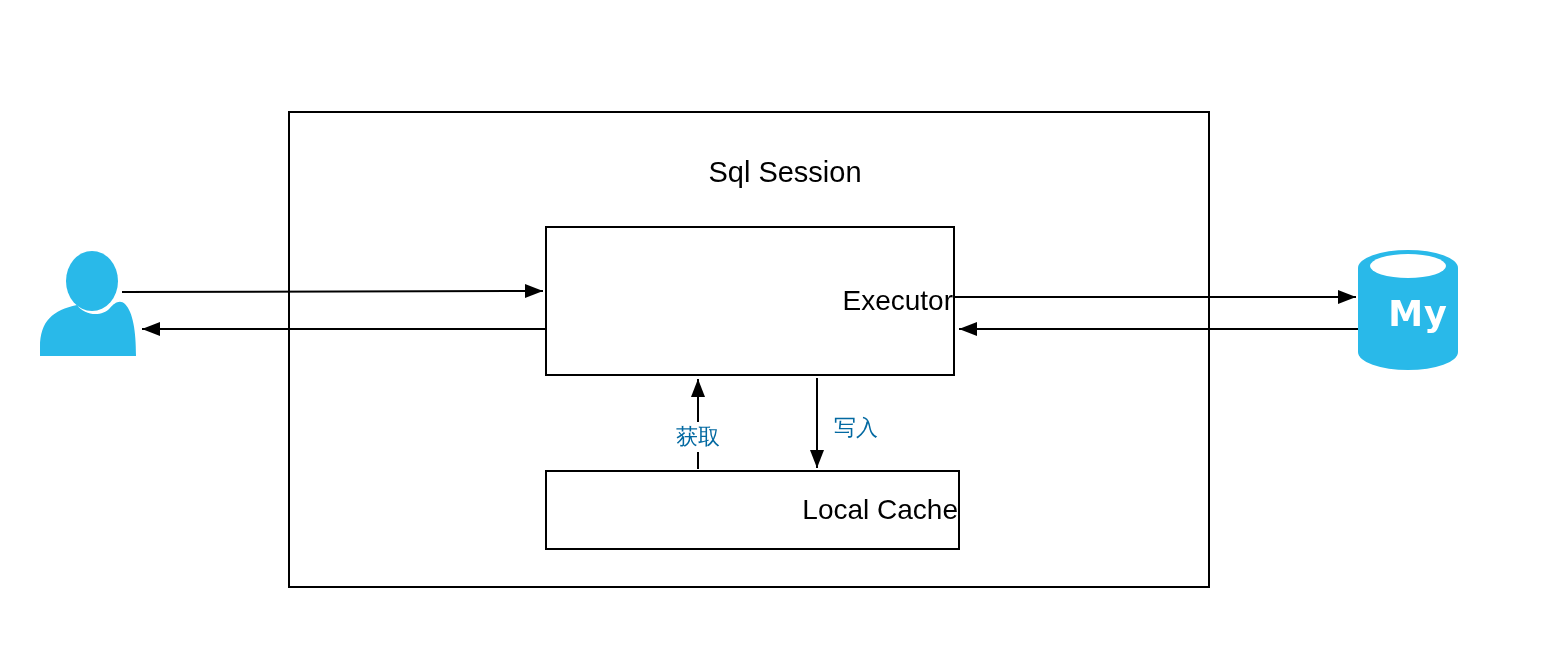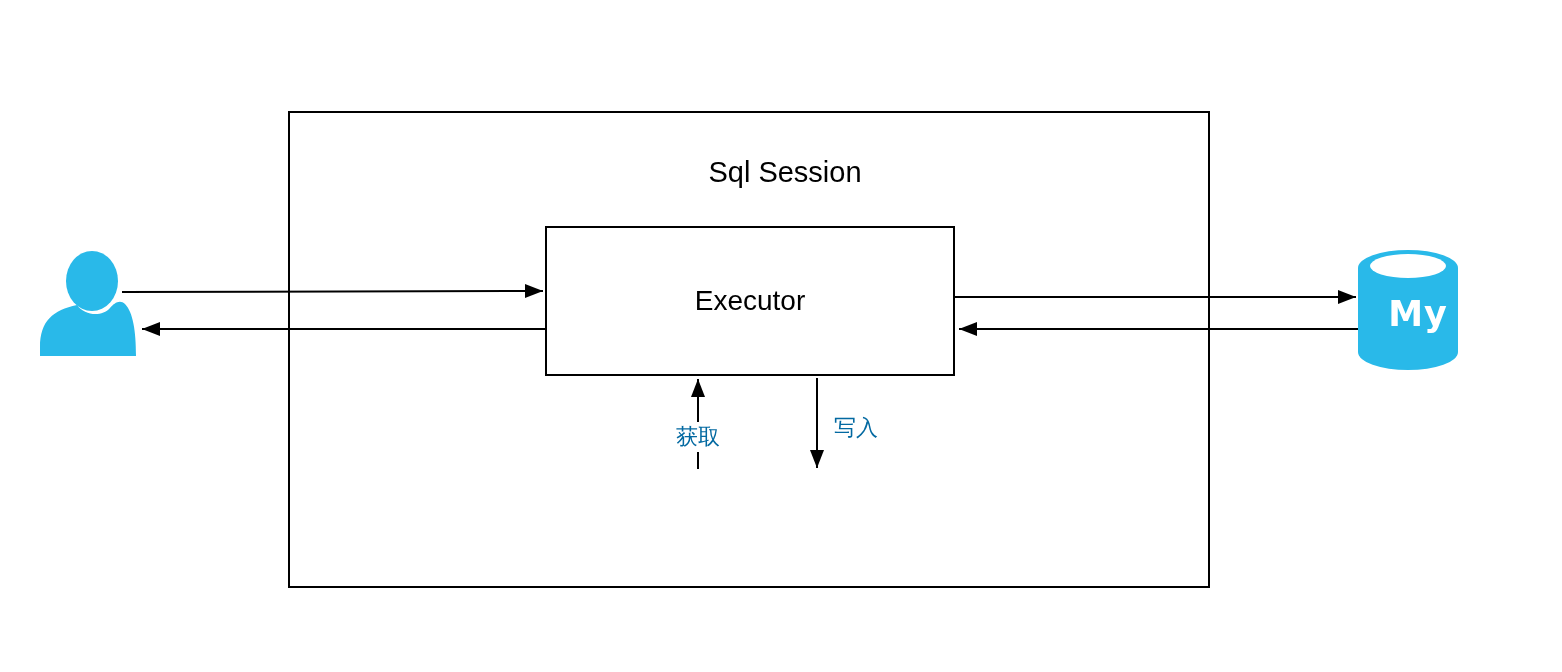--- a/index.html
+++ b/index.html
@@ -19,21 +19,21 @@
     background: transparent;
     z-index: 2;
   }
   .node {
     position: absolute;
     border: 2px solid #000;
     background: #ffffff;
     z-index: 2;
     display: flex;
     align-items: center;
-    justify-content: center;
+    justify-content: flex-end;
     color: #000;
   }
   .outer-title {
     position: absolute;
     left: 288px; top: 156px; width: 994px;
     text-align: center;
     font-size: 29px;
     color: #000;
     z-index: 3;
   }
@@ -104,19 +104,22 @@
     </g>
   </svg>
 
   <div class="box" style="left:288px; top:111px; width:922px; height:477px;"></div>
   <div class="outer-title">Sql Session</div>
 
   <div class="node" style="left:545px; top:226px; width:410px; height:150px;">
     <span class="node-label">Executor</span>
   </div>
 
+  <div class="node" style="left:545px; top:470px; width:415px; height:80px;">
+    <span class="node-label">Local Cache</span>
+  </div>
 
   <div class="edge-label" style="left:674px; top:422px;">获取</div>
   <div class="edge-label" style="left:832px; top:413px;">写入</div>
 
   <div class="db-label">My</div>
 
 </div>
 
 </body></html>

